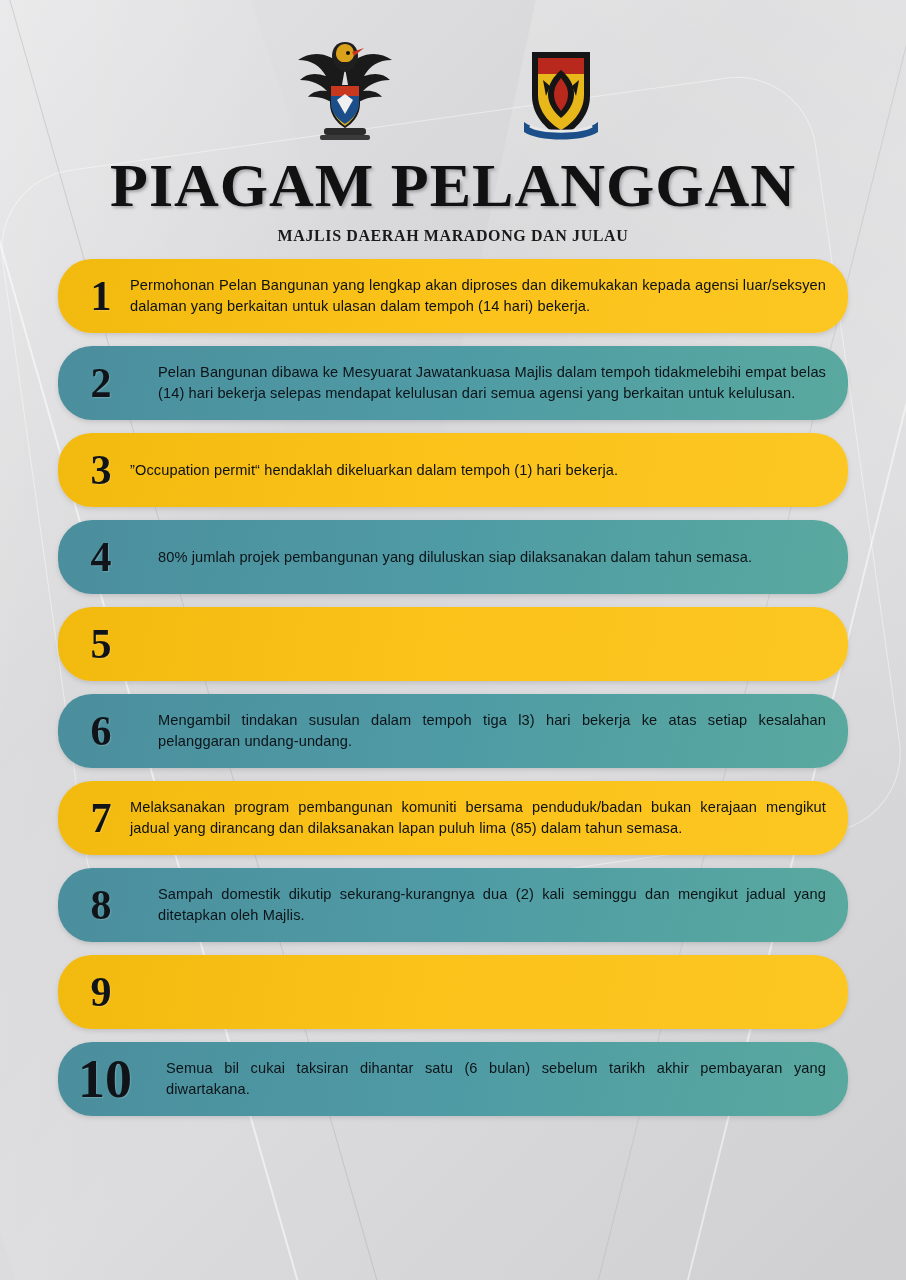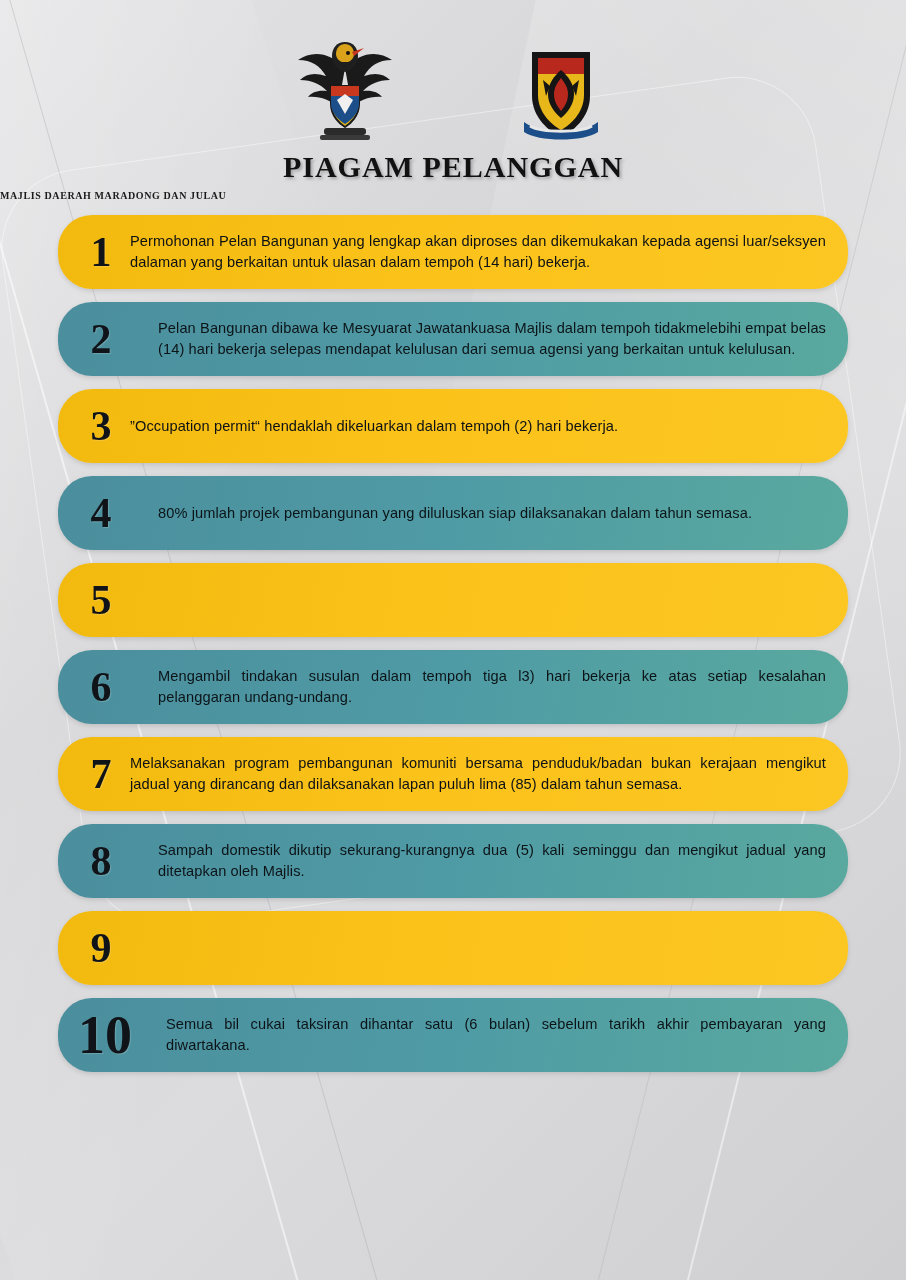--- a/index.html
+++ b/index.html
@@ -89,30 +89,31 @@
     width: 110px;
     height: 108px;
   }
   .crest svg { display: block; }
 
   
   .title {
     text-align: center;
     font-family: "Liberation Serif", serif;
     font-weight: bold;
-    font-size: 30px;
+    font-size: 62px;
     letter-spacing: 1px;
     color: #111;
     margin-top: 8px;
     text-shadow: 2px 2px 3px rgba(120,120,125,0.55);
   }
   .subtitle {
+    text-align: center;
     font-family: "Liberation Serif", serif;
     font-weight: bold;
-    font-size: 10px;
+    font-size: 16px;
     letter-spacing: 0.6px;
     color: #1a1a1a;
     margin-top: 6px;
   }
 
   
   .rows {
     margin-top: 14px;
     padding: 0 58px;
   }
@@ -227,21 +228,21 @@
         <div class="txt">Permohonan Pelan Bangunan  yang lengkap  akan diproses dan dikemukakan kepada agensi luar/seksyen dalaman yang berkaitan untuk ulasan dalam tempoh (14 hari) bekerja.</div>
       </div>
 
       <div class="row teal">
         <div class="num">2</div>
         <div class="txt">Pelan Bangunan dibawa ke Mesyuarat Jawatankuasa Majlis dalam tempoh tidakmelebihi empat belas (14) hari bekerja selepas mendapat kelulusan dari semua agensi yang berkaitan untuk kelulusan.</div>
       </div>
 
       <div class="row yellow">
         <div class="num">3</div>
-        <div class="txt">”Occupation permit“ hendaklah dikeluarkan dalam tempoh (2) hari bekerja.</div>
+        <div class="txt">”Occupation permit“ hendaklah dikeluarkan dalam tempoh (1) hari bekerja.</div>
       </div>
 
       <div class="row teal">
         <div class="num">4</div>
         <div class="txt">80% jumlah projek pembangunan yang diluluskan siap dilaksanakan dalam tahun semasa.</div>
       </div>
 
       <div class="row yellow">
         <div class="num">5</div>
       </div>
@@ -251,21 +252,21 @@
         <div class="txt">Mengambil tindakan susulan dalam tempoh tiga l3) hari bekerja ke atas setiap kesalahan pelanggaran undang-undang.</div>
       </div>
 
       <div class="row yellow">
         <div class="num">7</div>
         <div class="txt">Melaksanakan program pembangunan komuniti bersama penduduk/badan bukan kerajaan mengikut jadual yang dirancang dan dilaksanakan lapan puluh lima (85) dalam tahun semasa.</div>
       </div>
 
       <div class="row teal">
         <div class="num">8</div>
-        <div class="txt">Sampah domestik dikutip sekurang-kurangnya dua (5) kali seminggu dan mengikut jadual yang ditetapkan oleh Majlis.</div>
+        <div class="txt">Sampah domestik dikutip sekurang-kurangnya dua (2) kali seminggu dan mengikut jadual yang ditetapkan oleh Majlis.</div>
       </div>
 
       <div class="row yellow">
         <div class="num">9</div>
       </div>
 
       <div class="row teal">
         <div class="num wide">10</div>
         <div class="txt">Semua bil cukai taksiran dihantar satu (6 bulan) sebelum tarikh akhir pembayaran yang diwartakana.</div>
       </div>

